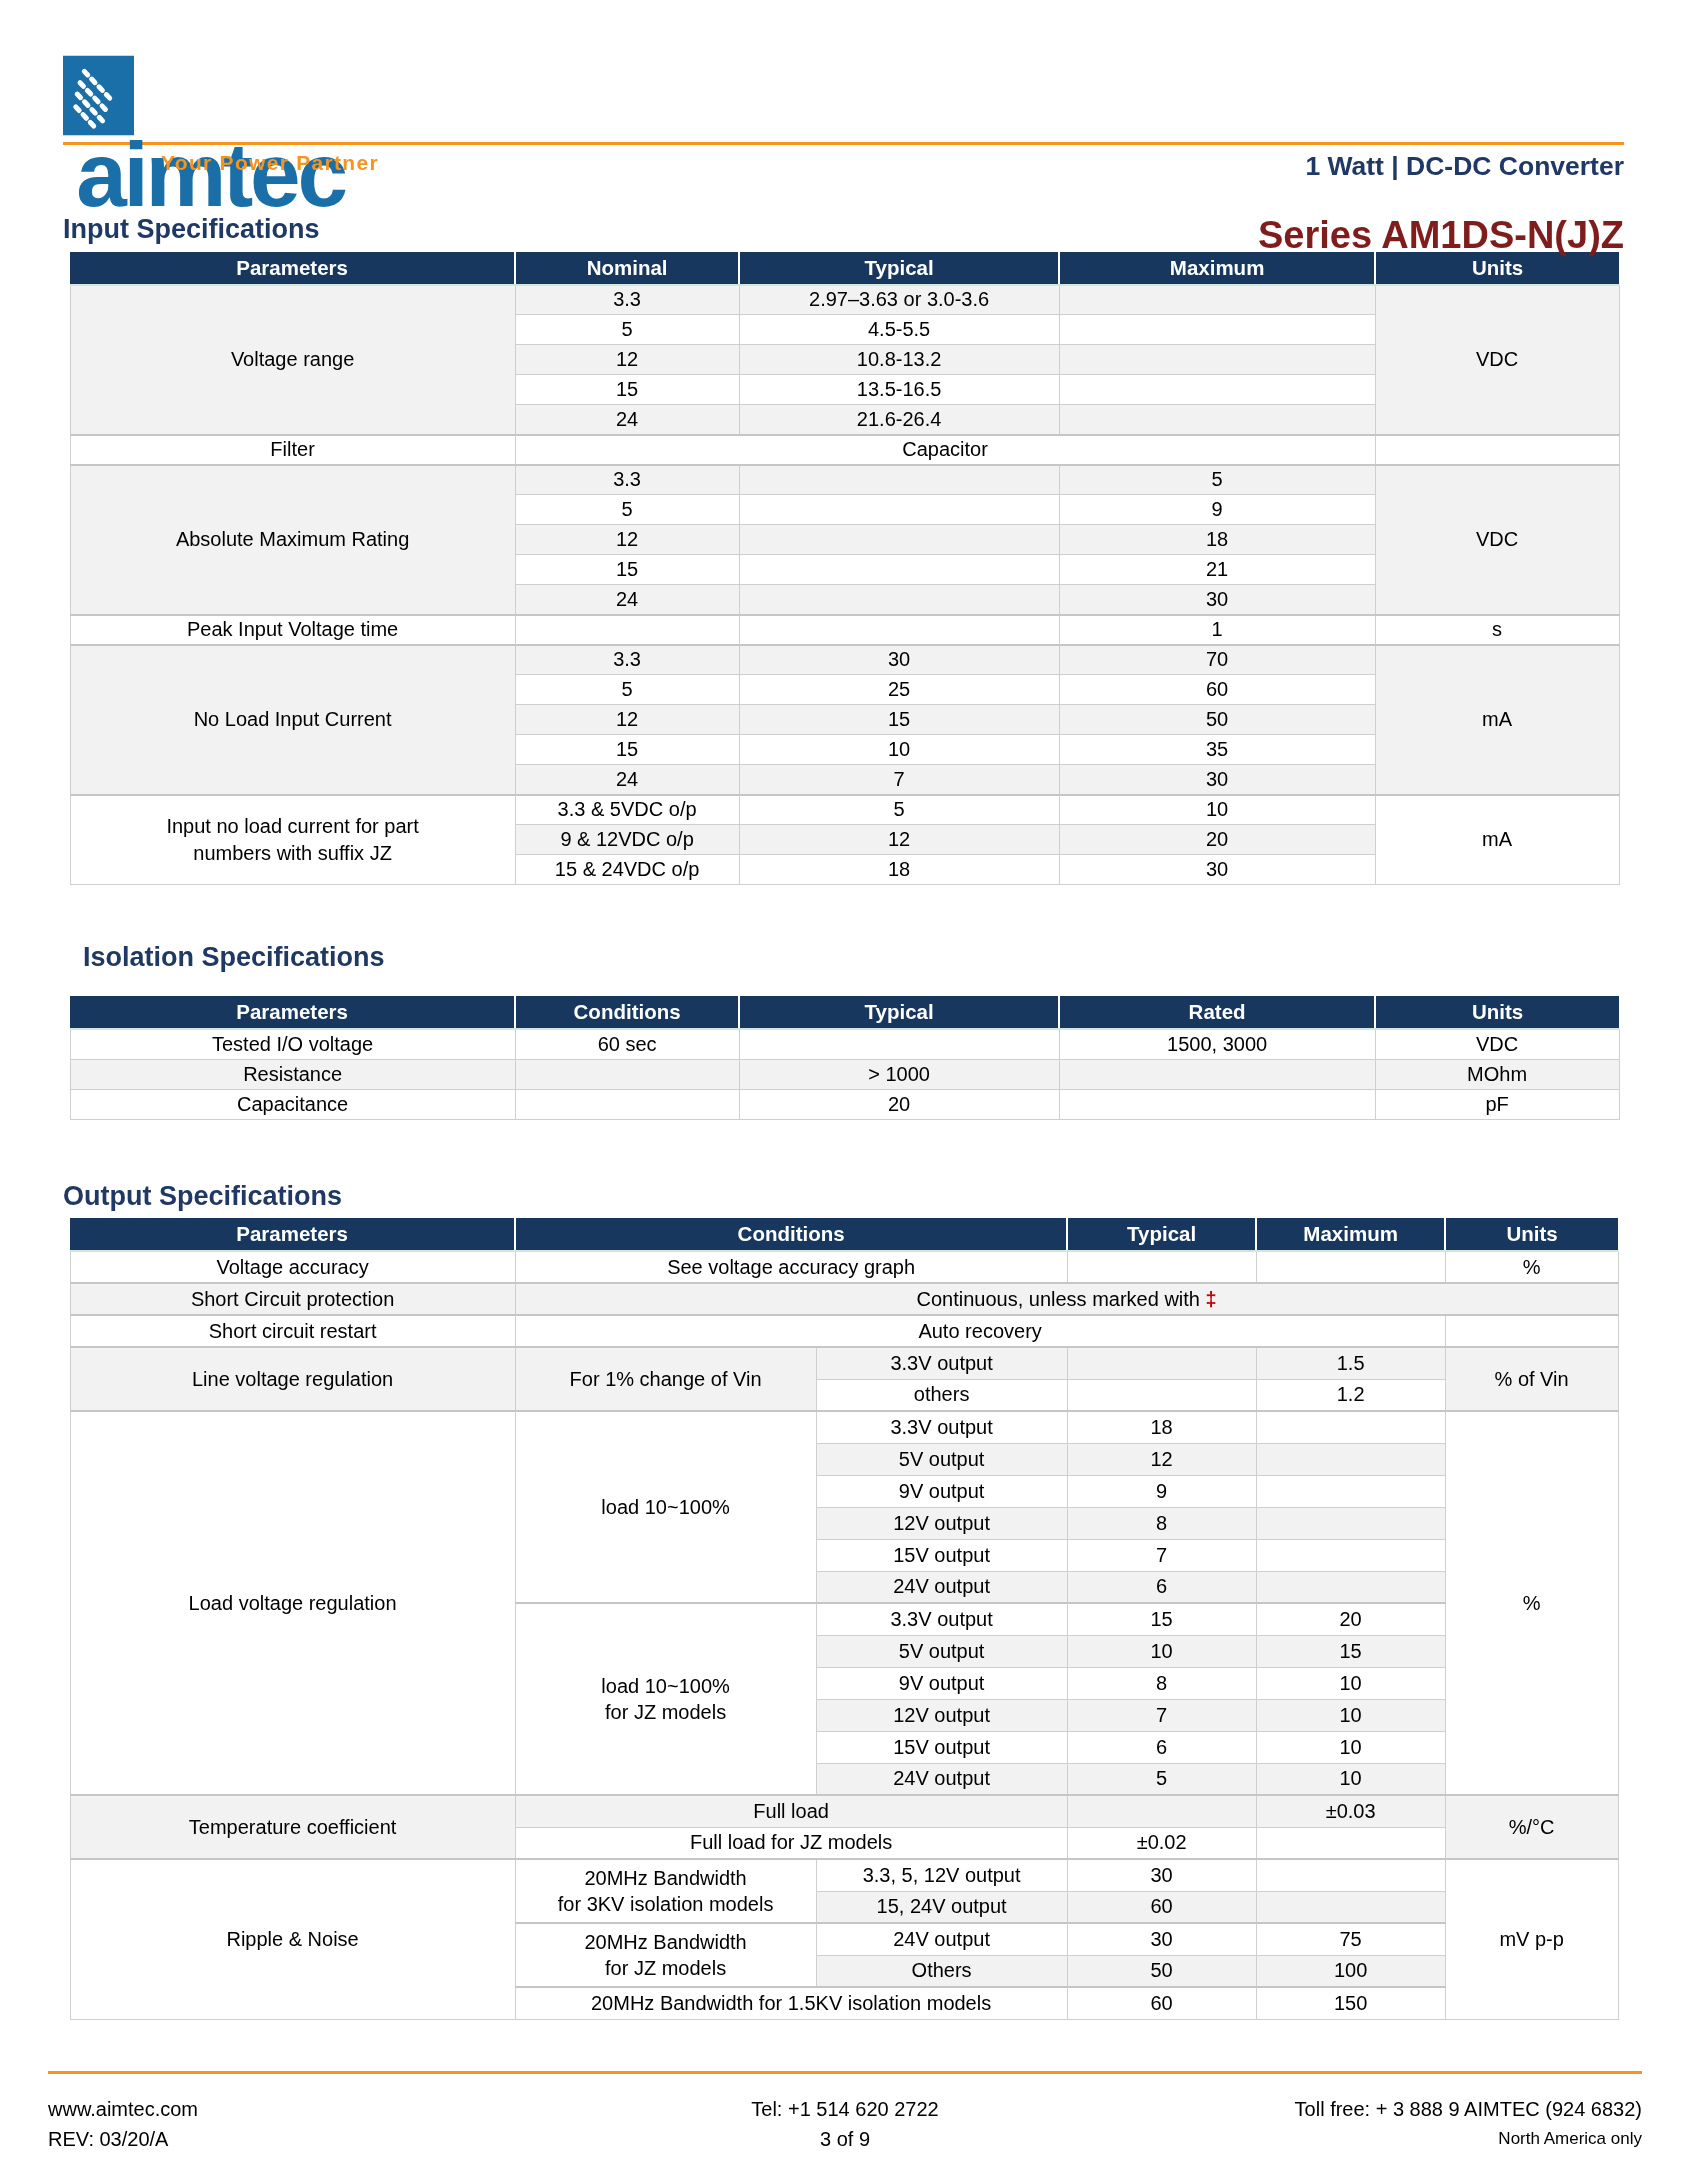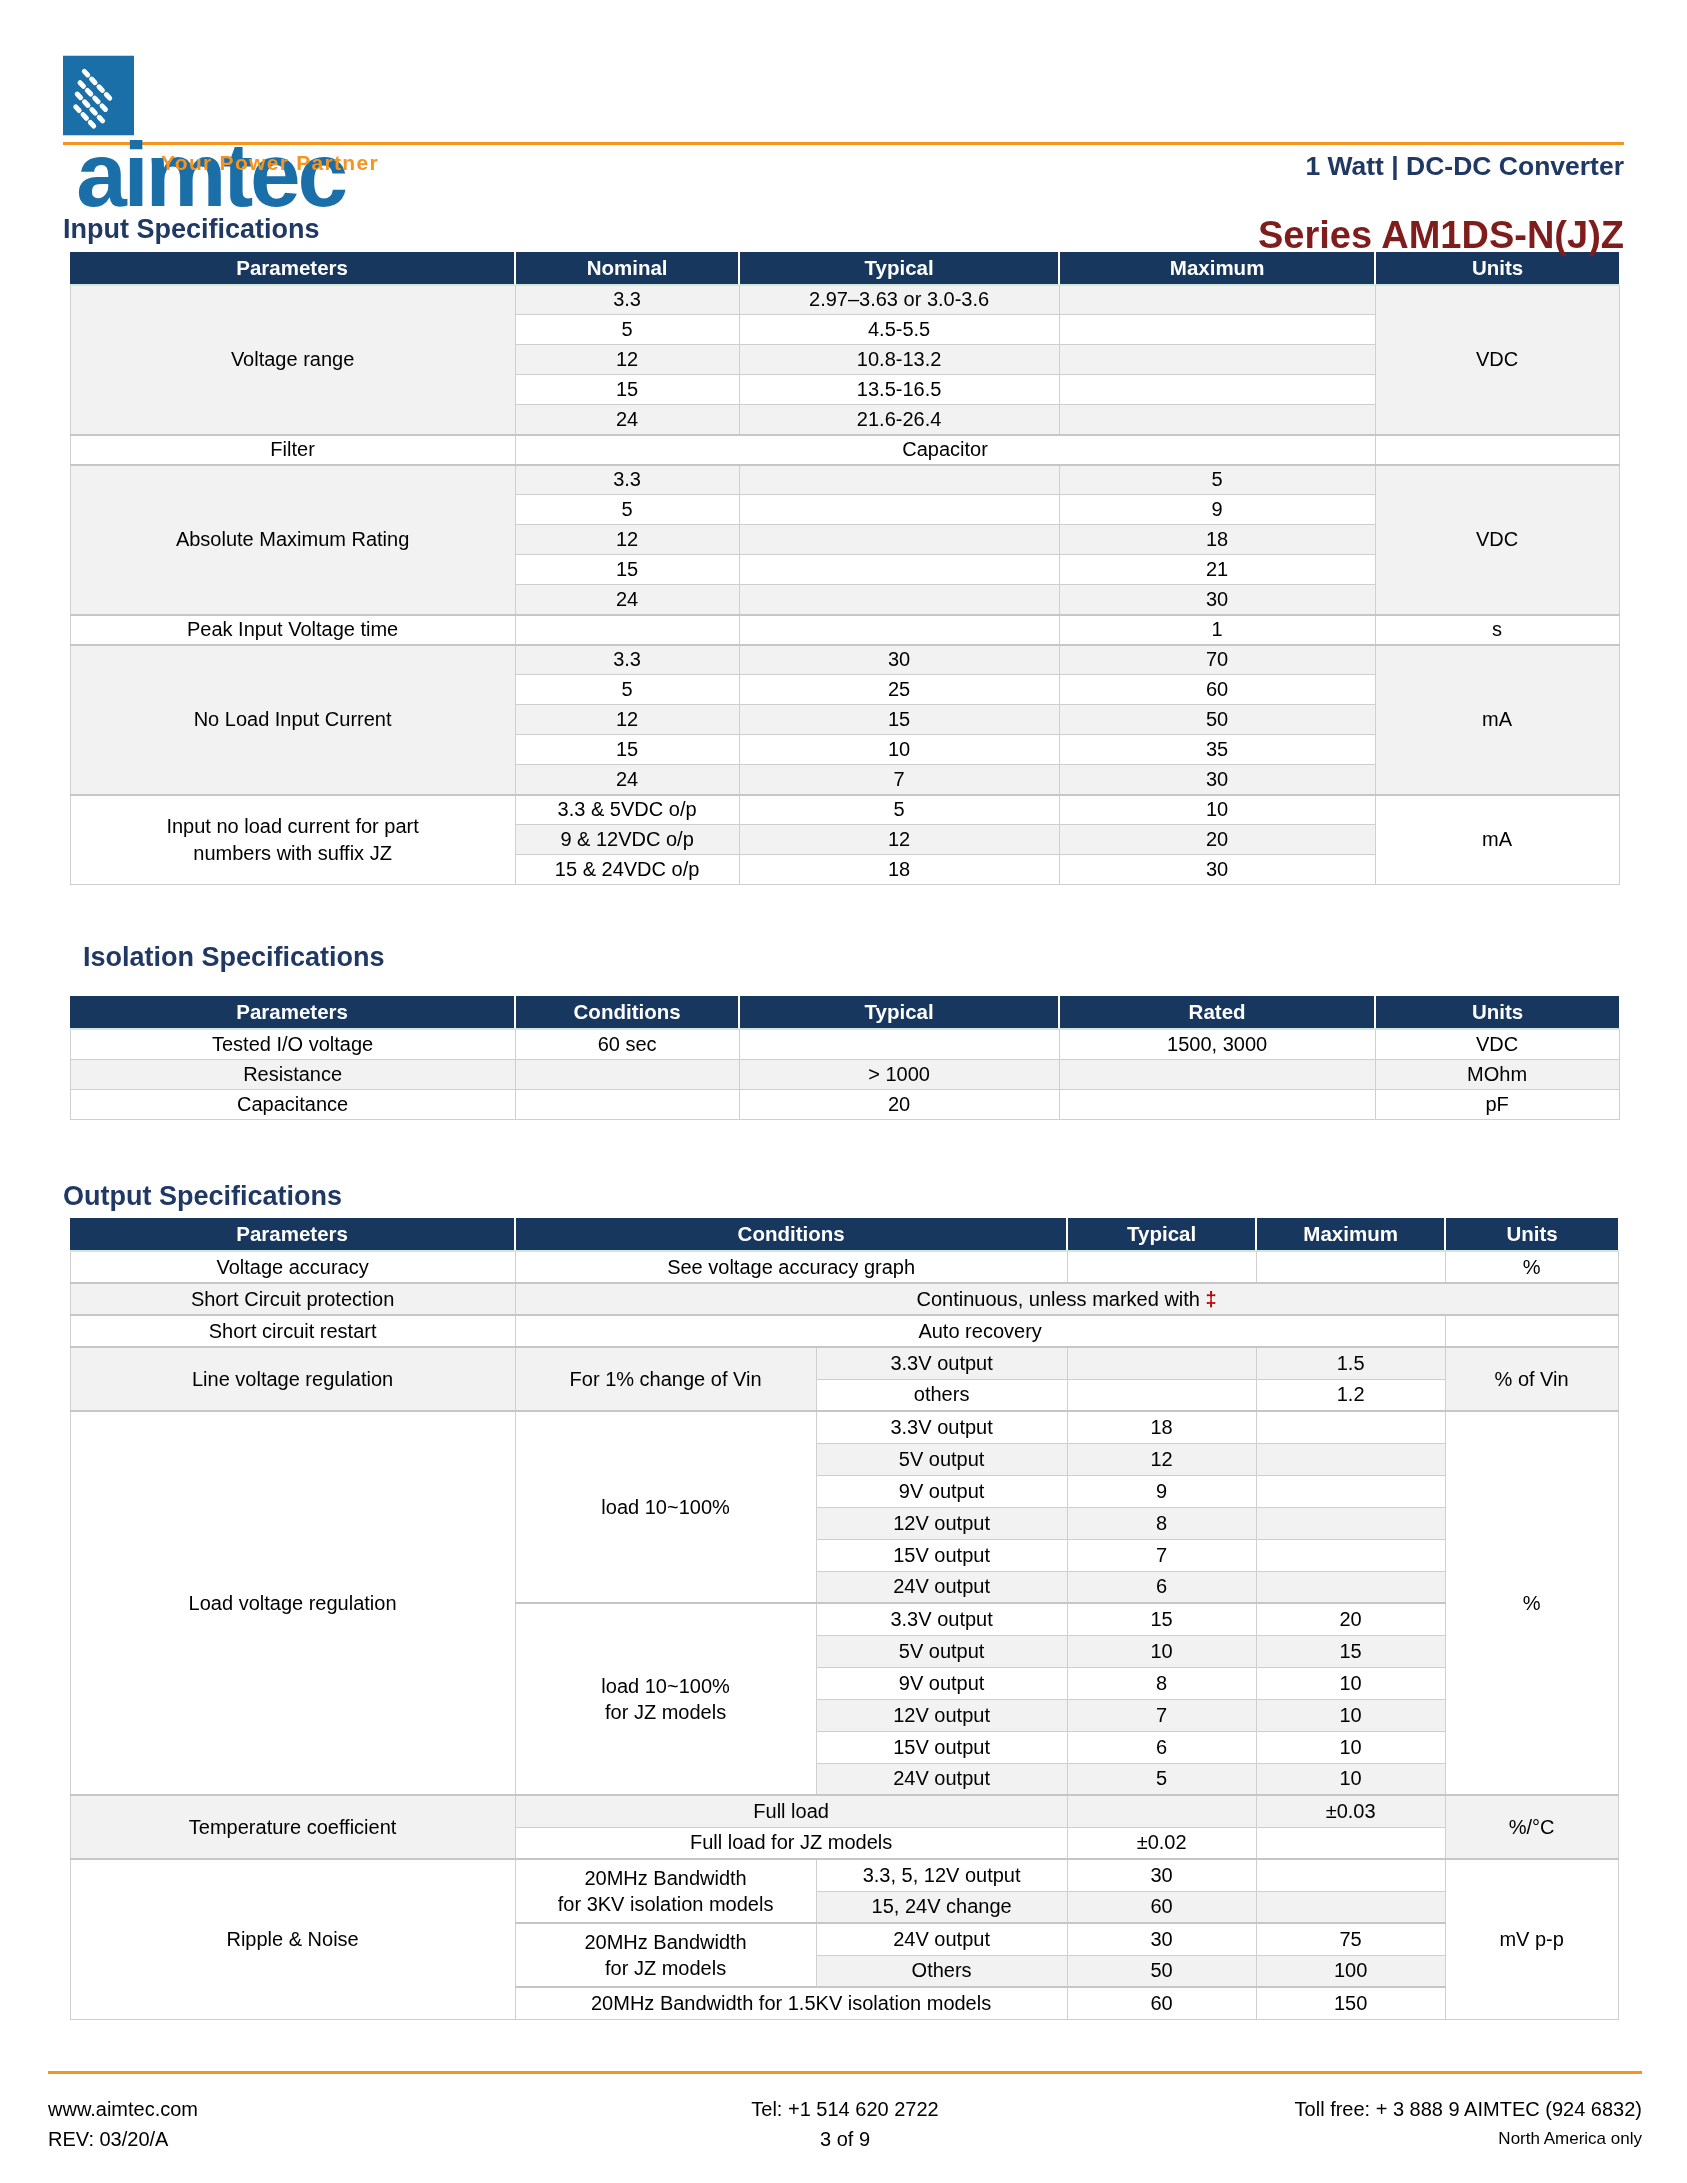--- a/index.html
+++ b/index.html
@@ -386,21 +386,21 @@
     <tr class="gs">
       <td class="pl w" rowspan="5">Ripple &amp; Noise</td>
       <td class="w pre" rowspan="2">20MHz Bandwidth
 for 3KV isolation models</td>
       <td class="w">3.3, 5, 12V output</td>
       <td class="w">30</td>
       <td class="w"></td>
       <td class="w" rowspan="5">mV p-p</td>
     </tr>
     <tr>
-      <td class="g">15, 24V change</td>
+      <td class="g">15, 24V output</td>
       <td class="g">60</td>
       <td class="g"></td>
     </tr>
     <tr class="gs">
       <td class="w pre" rowspan="2">20MHz Bandwidth
 for JZ models</td>
       <td class="w">24V output</td>
       <td class="w">30</td>
       <td class="w">75</td>
     </tr>

